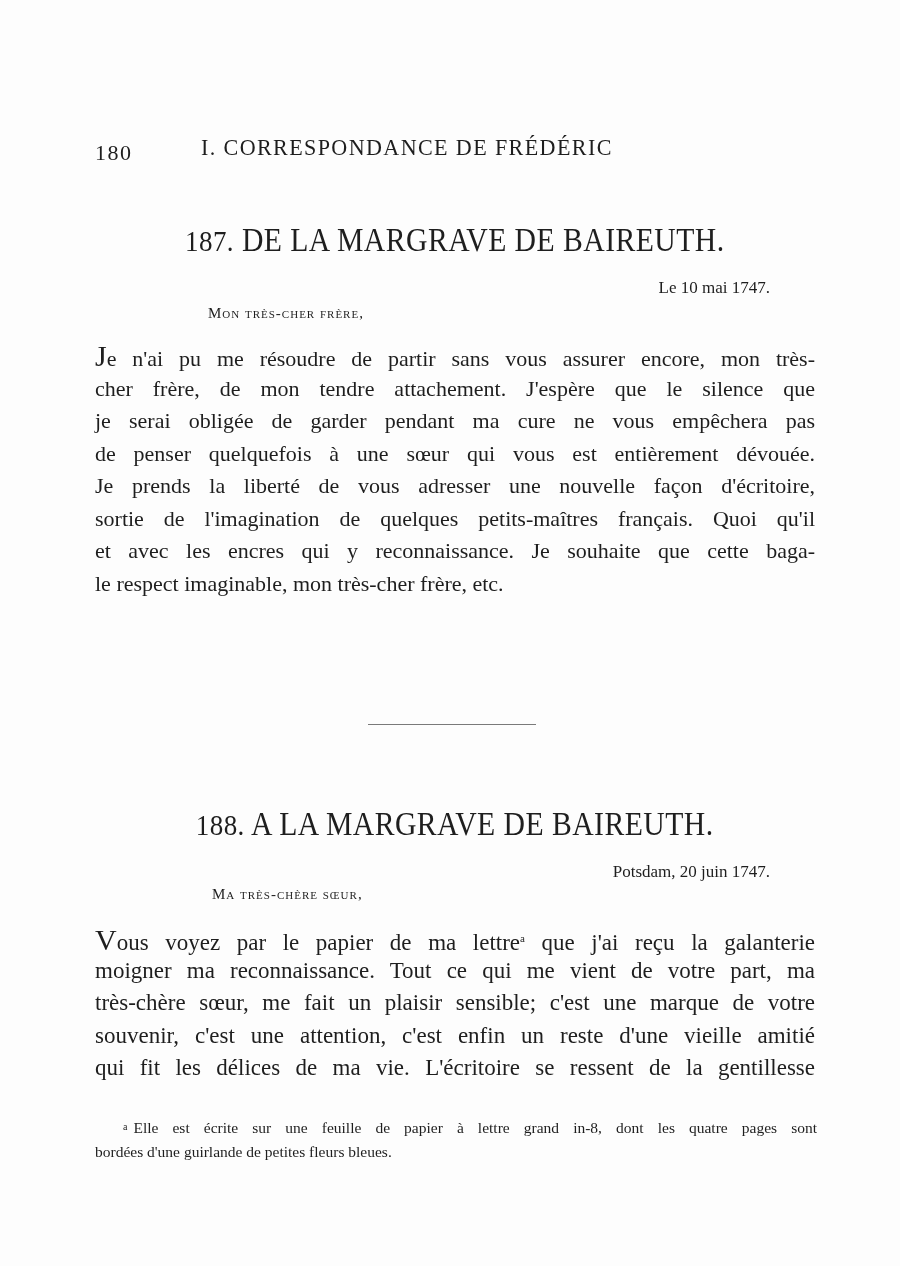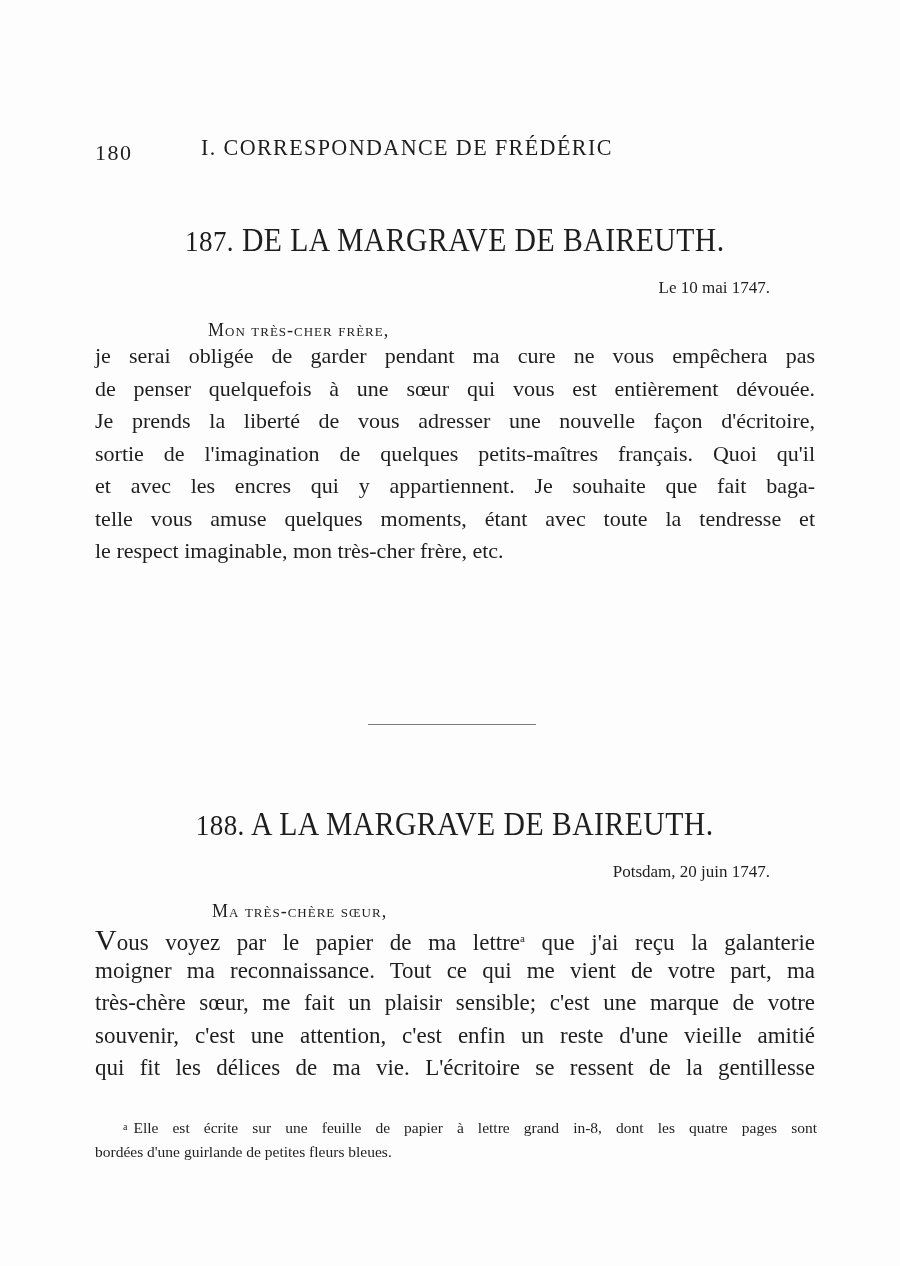--- a/index.html
+++ b/index.html
@@ -59,25 +59,24 @@
       position: absolute;
       right: 130px;
       font-size: 17px;
       white-space: nowrap;
     }
     .d187 { top: 278px; }
     .d188 { top: 862px; }
     .salutation {
       position: absolute;
       left: 208px;
-      font-size: 18px;
+      font-size: 15px;
       font-variant: small-caps;
       letter-spacing: 1px;
       white-space: nowrap;
-      margin-top: 15px;
     }
     .s187 { top: 305px; }
     .s188 { top: 886px; left: 212px; }
     .body-text {
       position: absolute;
       left: 95px;
       width: 720px;
       font-size: 22px;
       line-height: 32.5px;
     }
@@ -143,26 +142,27 @@
 <div class="heading h187">
   <span class="inner">
     <span class="num">187.</span>
     <span>DE LA MARGRAVE DE BAIREUTH.</span>
   </span>
 </div>
 <div class="dateline d187">Le 10 mai 1747.</div>
 <div class="salutation s187">Mon très-cher frère,</div>
 
 <div class="body-text b187">
+  <span class="line"><span class="dropcap">J</span><span>e n'ai pu me résoudre de partir sans vous assurer encore, mon très-</span></span>
+  <span class="line">cher frère, de mon tendre attachement. J'espère que le silence que</span>
   <span class="line">je serai obligée de garder pendant ma cure ne vous empêchera pas</span>
   <span class="line">de penser quelquefois à une sœur qui vous est entièrement dévouée.</span>
   <span class="line">Je prends la liberté de vous adresser une nouvelle façon d'écritoire,</span>
   <span class="line">sortie de l'imagination de quelques petits-maîtres français. Quoi qu'il</span>
-  <span class="line">et avec les encres qui y appartiennent. Je souhaite que fait baga-</span>
-  <span class="line">telle vous amuse quelques moments, étant avec toute la tendresse et</span>
+  <span class="line">et avec les encres qui y reconnaissance. Je souhaite que cette baga-</span>
   <span class="line last">le respect imaginable, mon très-cher frère, etc.</span>
 </div>
 
 <div class="separator"></div>
 
 <div class="heading h188">
   <span class="inner">
     <span class="num">188.</span>
     <span>A LA MARGRAVE DE BAIREUTH.</span>
   </span>

